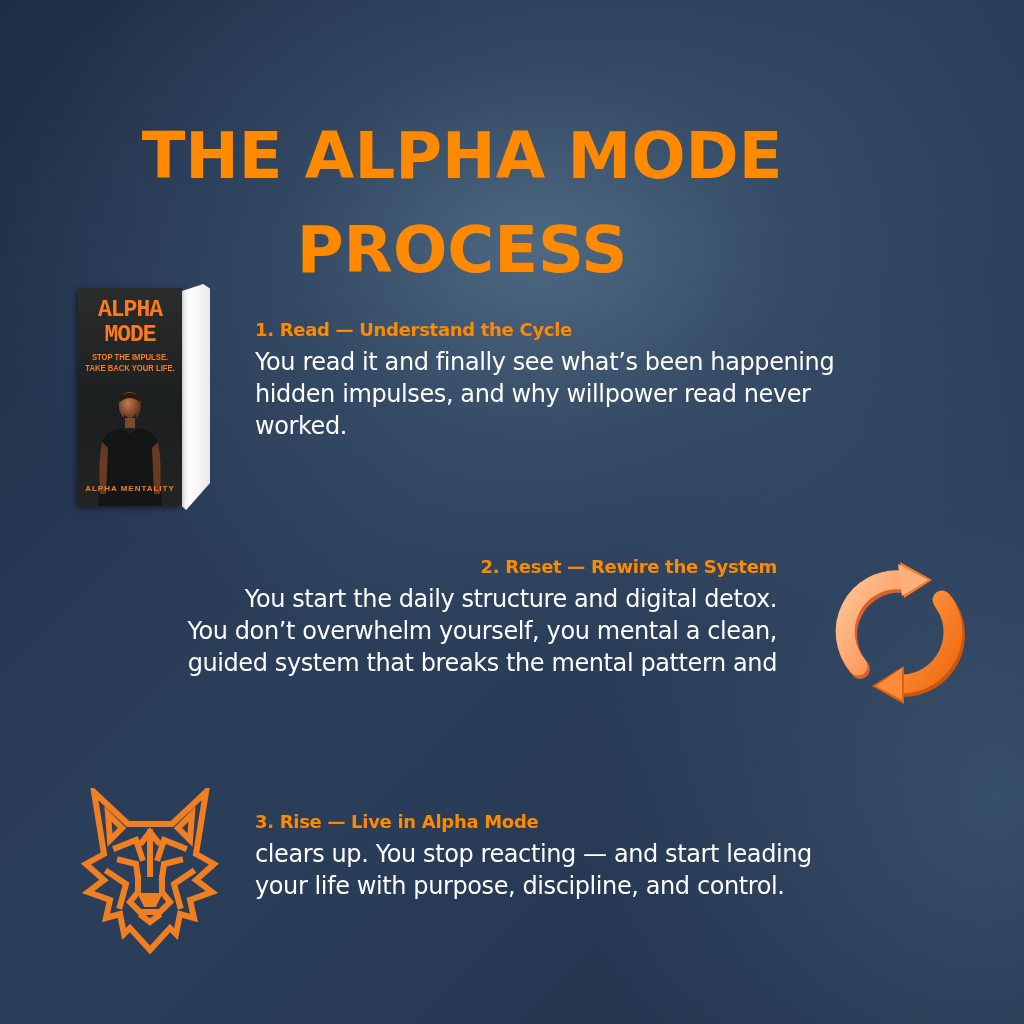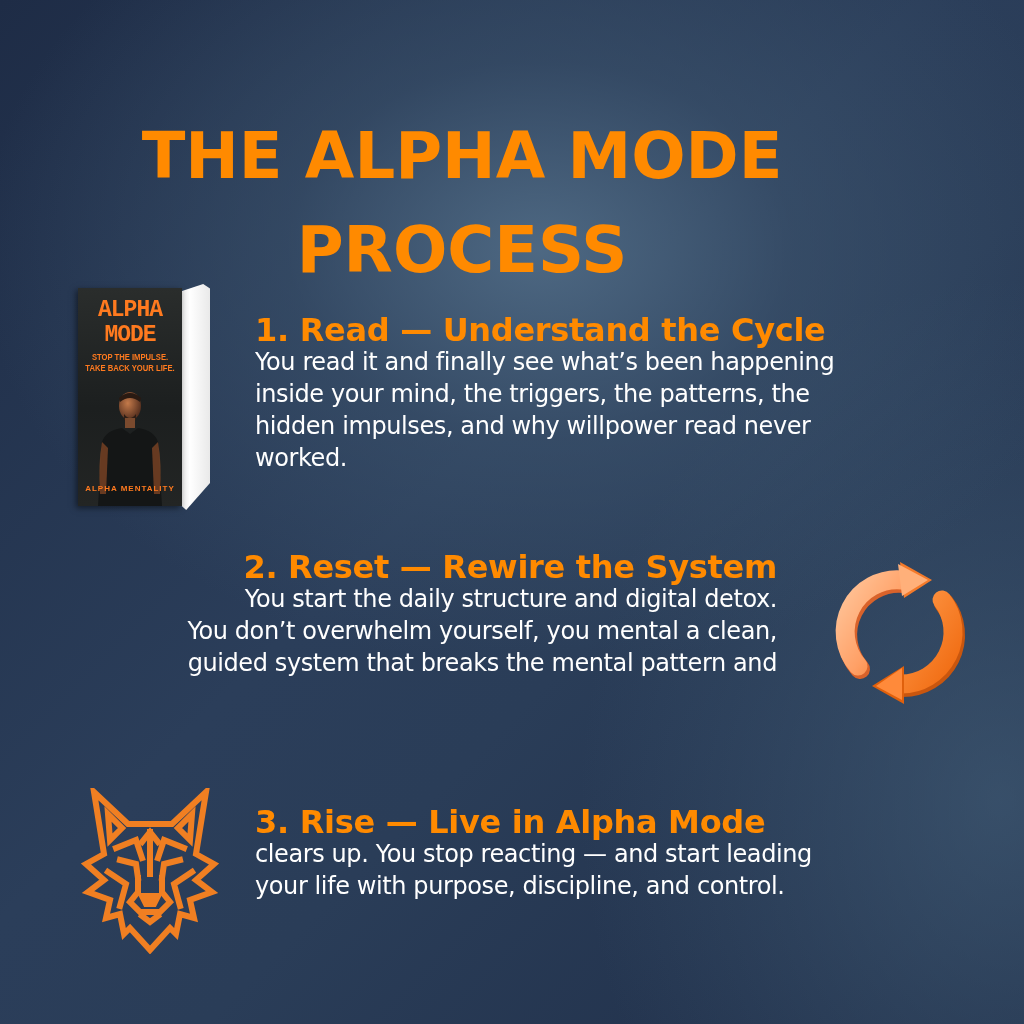--- a/index.html
+++ b/index.html
@@ -13,21 +13,21 @@
   }
   .title {
     position: absolute; left: 0; top: 66px; width: 924px;
     text-align: center; color: #ff8a00;
     font-family: "DejaVu Sans", sans-serif; font-weight: bold;
     font-size: 64px; line-height: 94px; letter-spacing: 0px;
   }
   .title span { display: block; }
   .heading {
     color: #ff8a00; font-family: "DejaVu Sans", sans-serif; font-weight: bold;
-    font-size: 32px; line-height: 32px; white-space: nowrap; letter-spacing: -0.3px;
+    font-size: 18px; line-height: 32px; white-space: nowrap; letter-spacing: -0.3px;
   }
   .body-text {
     color: #ffffff; font-family: "DejaVu Sans", sans-serif;
     font-size: 24px; line-height: 32px; white-space: nowrap; letter-spacing: -0.4px;
     font-weight: 400;
   }
   .body-text span { display: block; }
   .step1 { position: absolute; left: 255px; top: 314px; }
   .step2 { position: absolute; right: 247px; top: 551px; text-align: right; margin-left: 14px; }
   .step3 { position: absolute; left: 255px; top: 806px; }
@@ -102,21 +102,20 @@
       <path d="M64 58 Q68 80 66 110 L60 110 L58 64 Z" fill="#8a4a26" opacity="0.7"></path>
     </svg>
     <div class="cover-author">ALPHA MENTALITY</div>
   </div>
 </div>
 
 <div class="step1">
   <div class="heading">1. Read — Understand the Cycle</div>
   <div class="body-text">
     <span>You read it and finally see what’s been happening</span>
-    <span>inside your mind, the triggers, the patterns, the</span>
     <span>hidden impulses, and why willpower read never</span>
     <span>worked.</span>
   </div>
 </div>
 
 <div class="step2">
   <div class="heading">2. Reset — Rewire the System</div>
   <div class="body-text">
     <span>You start the daily structure and digital detox.</span>
     <span>You don’t overwhelm yourself, you mental a clean,</span>

